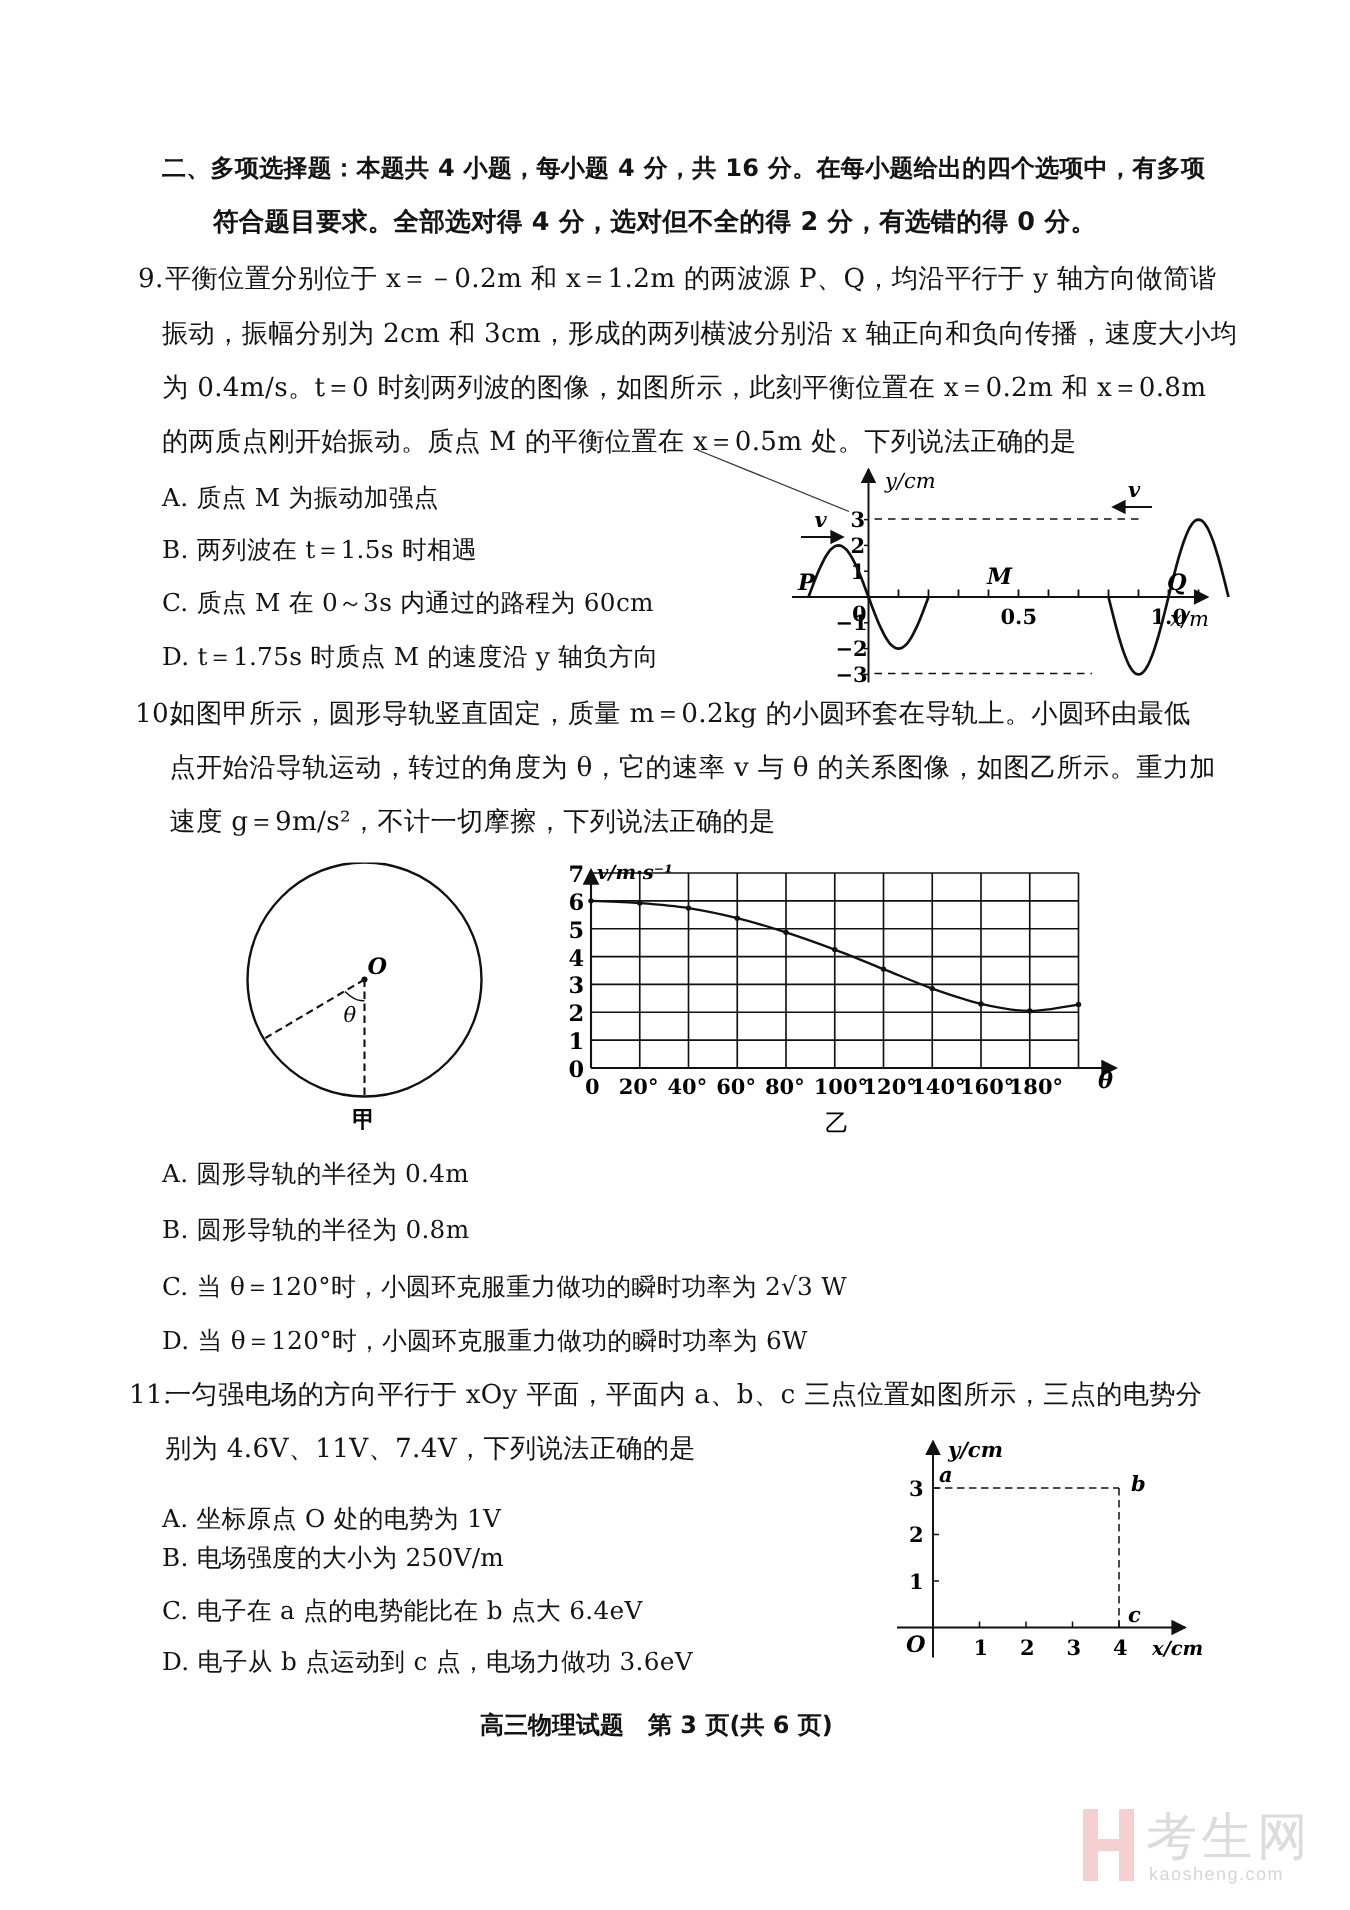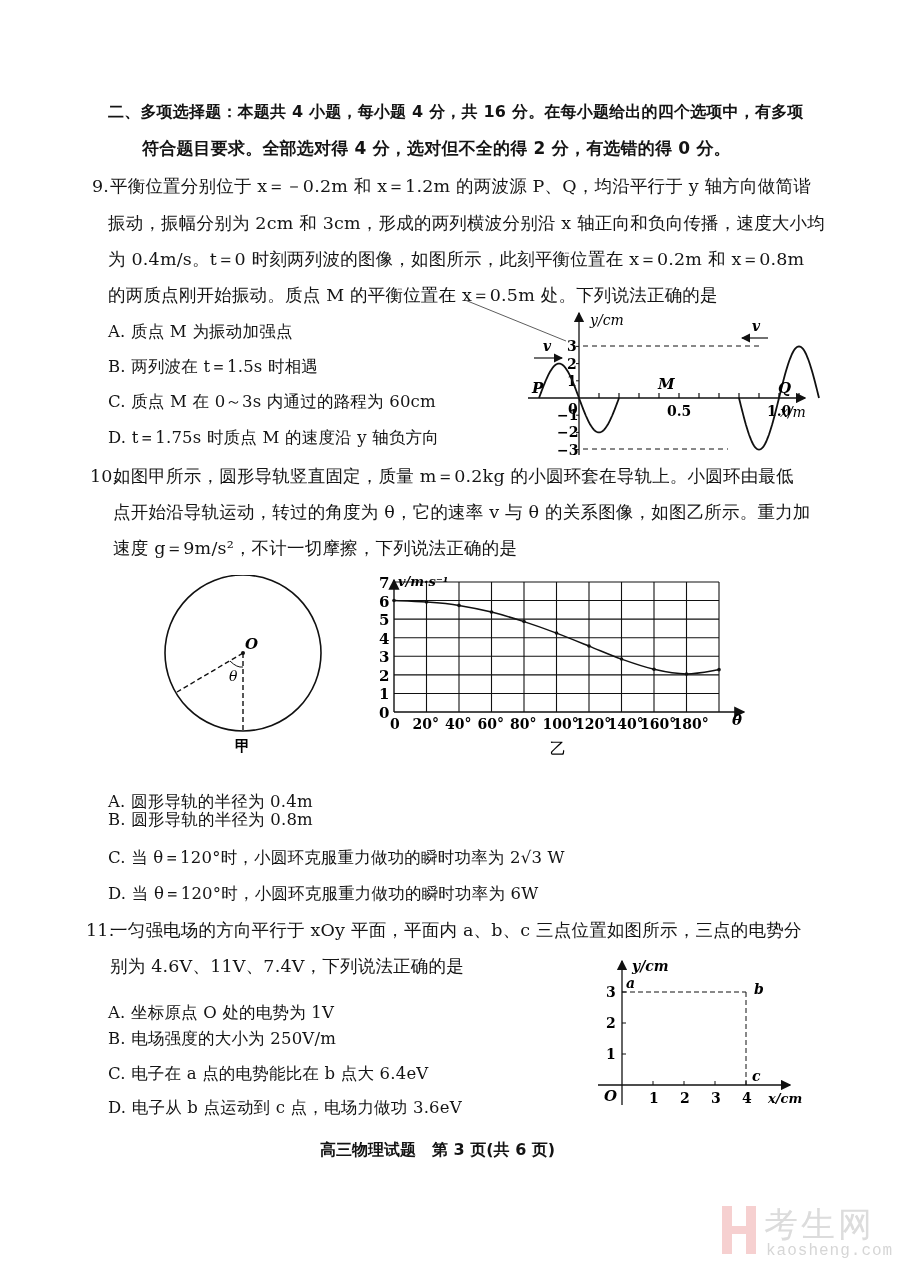--- a/index.html
+++ b/index.html
@@ -23,21 +23,21 @@
   .watermark {
     position: absolute; left: 722px; top: 1206px; width: 165px; height: 60px; padding-left: 17px;
   }
   .wm-logo { position: absolute; left: 0; top: 0; width: 34px; height: 48px; }
   .wm-text {
     position: absolute; left: 42px; top: -4px;
     font-family: "DejaVu Sans", sans-serif; font-size: 34px; color: #dcdcdc; letter-spacing: 3px;
   }
   .wm-url {
     position: absolute; left: 44px; top: 36px;
-    font-family: Liberation Mono, monospace; font-size: 16px; color: #d6d6d6; letter-spacing: 1px;
+    font-family: Liberation Sans, sans-serif; font-size: 12px; color: #d6d6d6; letter-spacing: 1px;
   }
 </style>
 </head>
 <body>
 
 <div class="line bold" style="left:108px;top:100px;font-size:16px;">二、多项选择题：本题共 4 小题，每小题 4 分，共 16 分。在每小题给出的四个选项中，有多项</div>
 <div class="line bold" style="left:142px;top:136px;font-size:17px;">符合题目要求。全部选对得 4 分，选对但不全的得 2 分，有选错的得 0 分。</div>
 
 <div>
   <div class="line" style="left:92px;top:174px;">9.</div>
@@ -189,21 +189,21 @@
         <circle cx="326.5" cy="101.92857142857143" r="1.8" fill="#111"></circle>
         <circle cx="359" cy="97.65714285714286" r="1.8" fill="#111"></circle>
       </g>
     <line x1="34" y1="140" x2="34" y2="8" stroke="#111" stroke-width="1.4" marker-end="url(#arr2)"></line>
     <line x1="34" y1="140" x2="384" y2="140" stroke="#111" stroke-width="1.4" marker-end="url(#arr2)"></line>
     <text x="38" y="14" font-size="13" font-weight="bold" font-style="italic">v/m·s⁻¹</text>
     <text x="372" y="153" font-size="15" font-style="italic" font-weight="bold">θ</text>
     <text x="190" y="182" font-size="16">乙</text>
   </svg>
 
-  <div class="line opt" style="left:108px;top:771px;margin-top:19px;">A. 圆形导轨的半径为 0.4m</div>
+  <div class="line opt" style="left:108px;top:771px;">A. 圆形导轨的半径为 0.4m</div>
   <div class="line opt" style="left:108px;top:808px;">B. 圆形导轨的半径为 0.8m</div>
   <div class="line opt" style="left:108px;top:846px;">C. 当 θ＝120°时，小圆环克服重力做功的瞬时功率为 2√3 W</div>
   <div class="line opt" style="left:108px;top:882px;">D. 当 θ＝120°时，小圆环克服重力做功的瞬时功率为 6W</div>
 </div>
 
 <div>
   <div class="line" style="left:86px;top:918px;">11.</div>
   <div class="line" style="left:110px;top:918px;text-align:right;">一匀强电场的方向平行于 xOy 平面，平面内 a、b、c 三点位置如图所示，三点的电势分</div>
   <div class="line" style="left:110px;top:954px;">别为 4.6V、11V、7.4V，下列说法正确的是</div>
 

